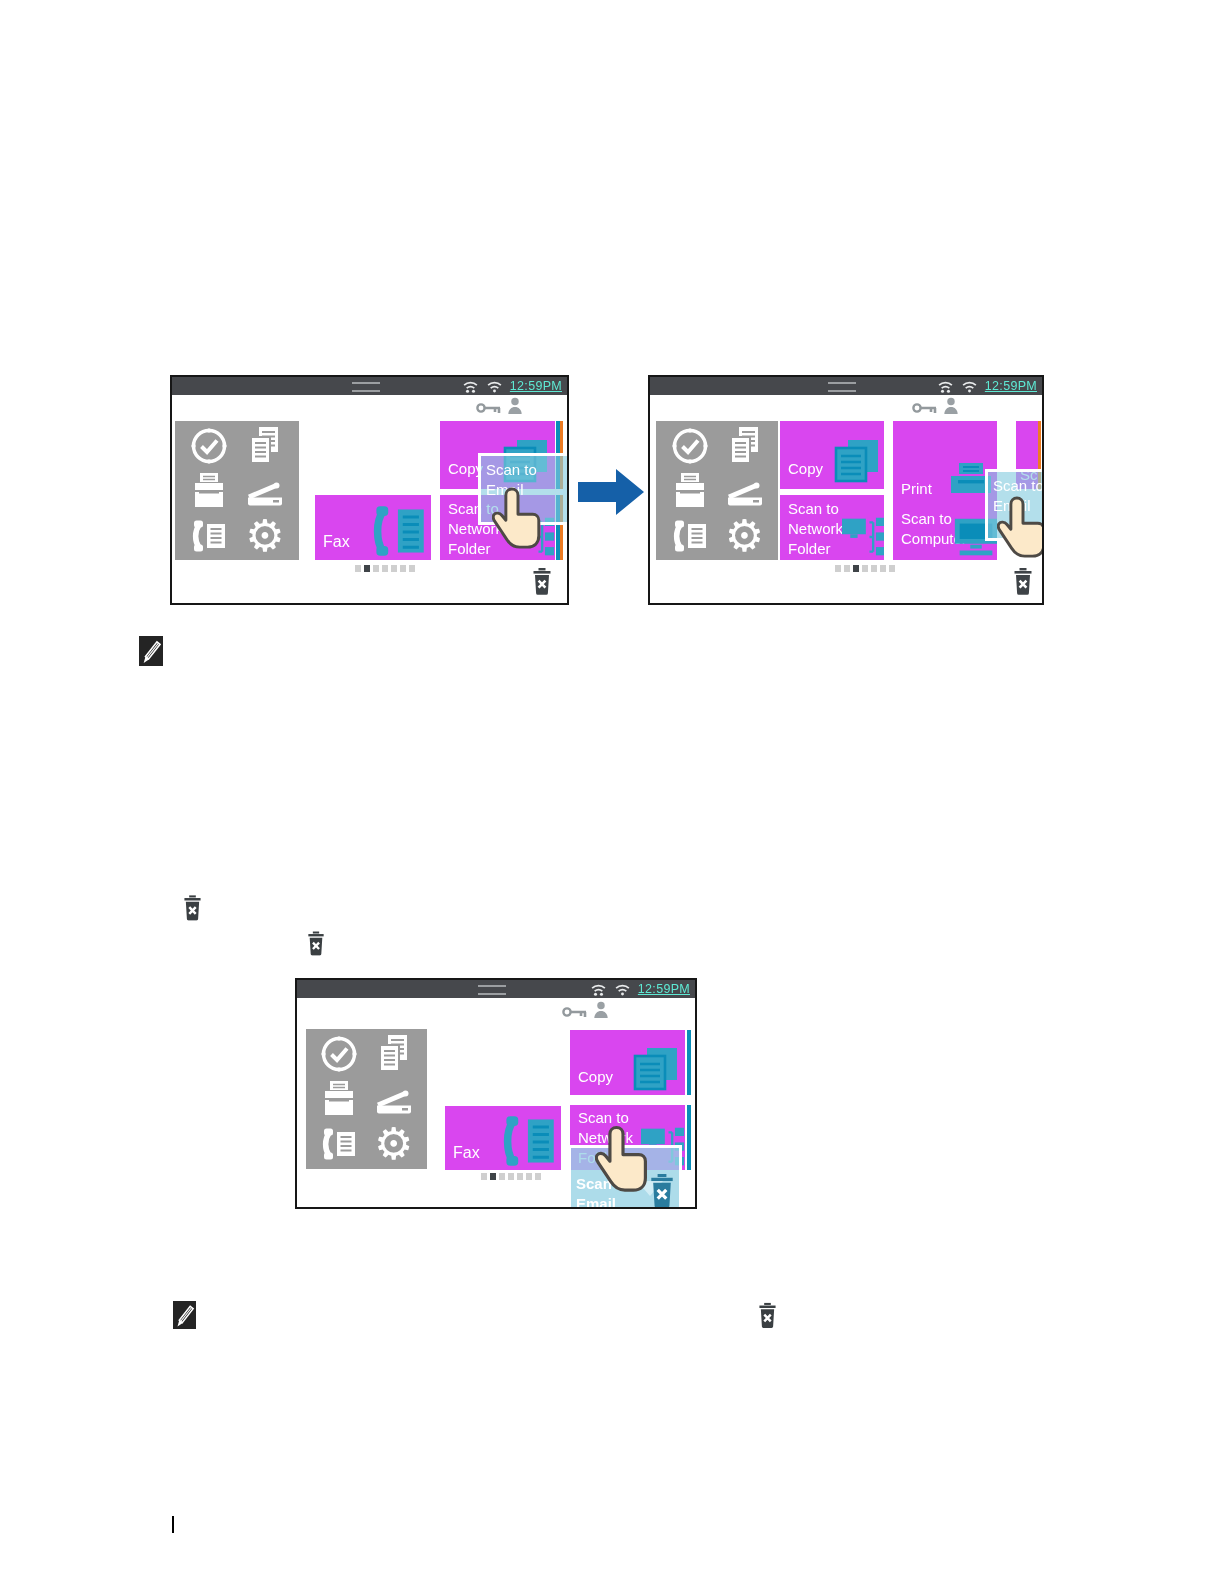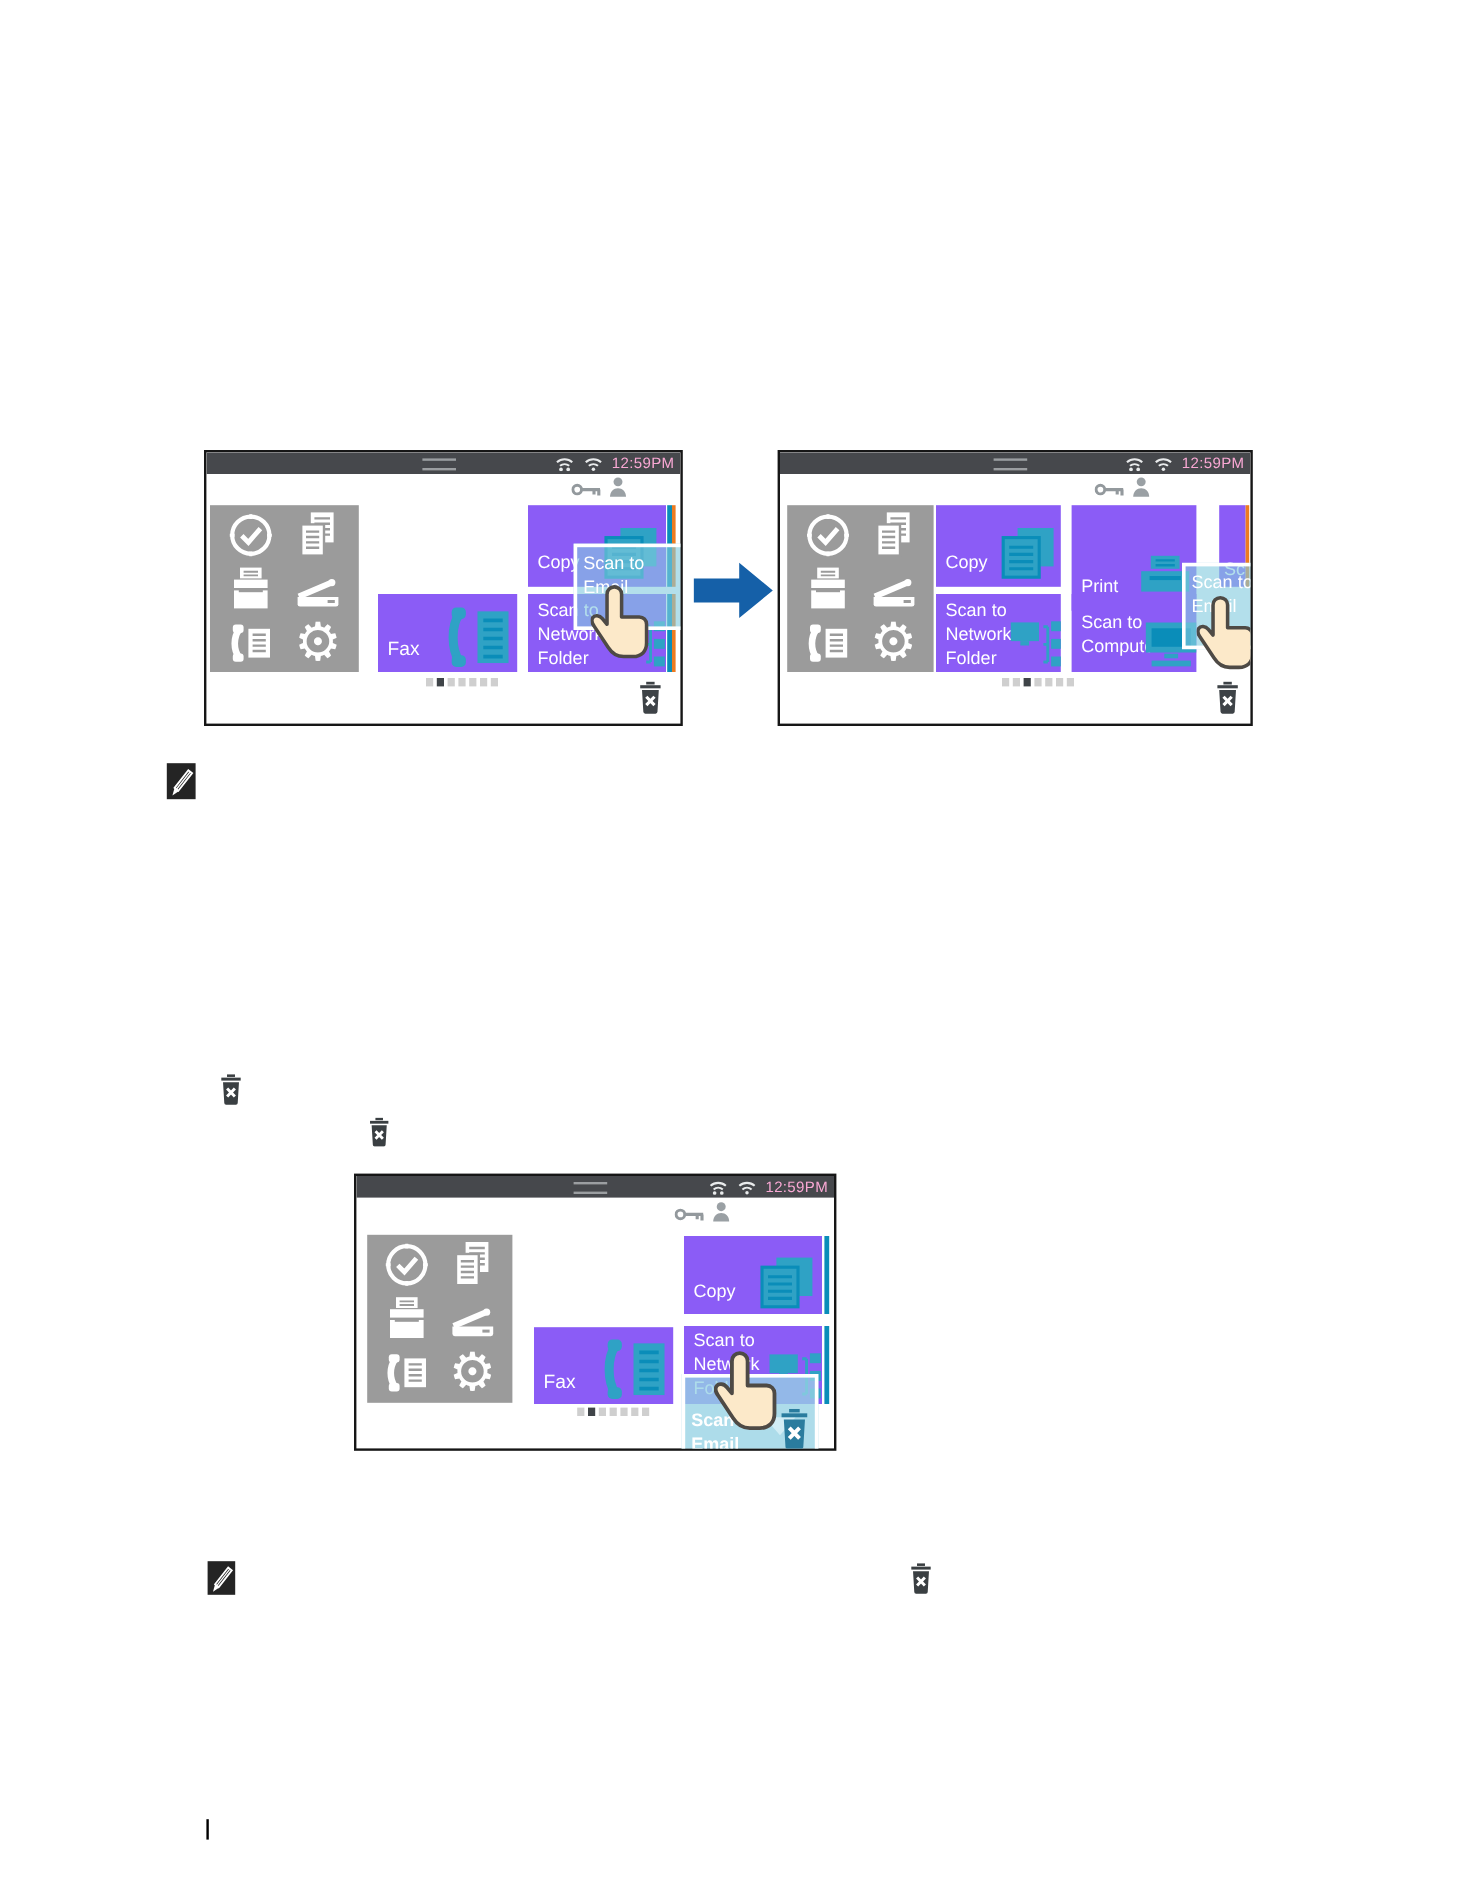--- a/index.html
+++ b/index.html
@@ -4,33 +4,33 @@
 <style>
   html,body{margin:0;padding:0;background:#fff;}
   .page{position:relative;width:1224px;height:1584px;background:#fff;overflow:hidden;
         font-family:"Liberation Sans",sans-serif;}
 
   
   .screen{position:absolute;background:#fff;border:2px solid #161616;overflow:hidden;}
   .statusbar{position:absolute;left:0;top:0;width:100%;height:18px;background:#46484c;}
   .handle{position:absolute;left:49%;top:5px;transform:translateX(-50%);
           width:28px;height:6px;border-top:2px solid #9b9ea1;border-bottom:2px solid #9b9ea1;}
-  .time{position:absolute;right:5px;top:2px;font-size:12.5px;color:#f9a8d4;letter-spacing:.3px;}
+  .time{position:absolute;right:5px;top:2px;font-size:12.5px;color:#5eead4;letter-spacing:.3px;text-decoration:underline;}
   .st-ic{position:absolute;top:3px;width:17px;height:13px;}
   .auth{position:absolute;display:flex;align-items:flex-end;gap:5px;}
 
   
   .sidebar{position:absolute;background:#9b9b9b;display:grid;
            grid-template-columns:1fr 1fr;grid-template-rows:1fr 1fr 1fr;place-items:center;
            padding:2px 6px;box-sizing:border-box;}
   .s-icon{width:44px;height:44px;display:flex;align-items:center;justify-content:center;}
   .gear-glyph{font-family:"DejaVu Sans",sans-serif;font-size:44px;color:#fff;line-height:44px;}
 
   
-  .tile{position:absolute;background:#8b5cf6;overflow:hidden;text-decoration:underline;}
+  .tile{position:absolute;background:#d946ef;overflow:hidden;text-decoration:underline;}
   .tile-label{position:absolute;left:8px;bottom:12px;color:#fff;font-size:15px;}
   .tile-lines{position:absolute;left:8px;top:4px;color:#fff;font-size:15px;line-height:20px;}
   .tile-lines span{display:block;white-space:nowrap;}
   .tile-icon{position:absolute;color:#2fa2c5;}
   .sliver{position:absolute;background:#0a8db9;}
   .orange{position:absolute;background:#ed7b21;}
 
   
   .drag-tile{position:absolute;border:3px solid #fff;background:rgba(132,203,222,.62);z-index:6;}
   .drag-tile .tile-lines{left:5px;top:4px;}

